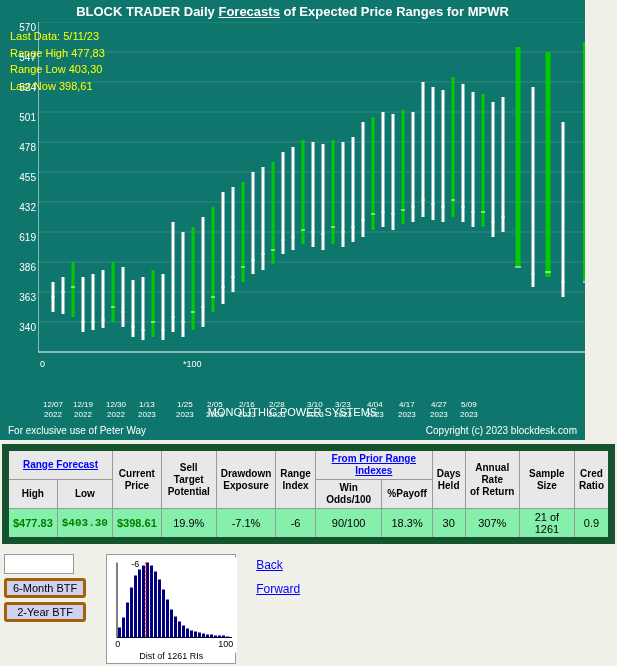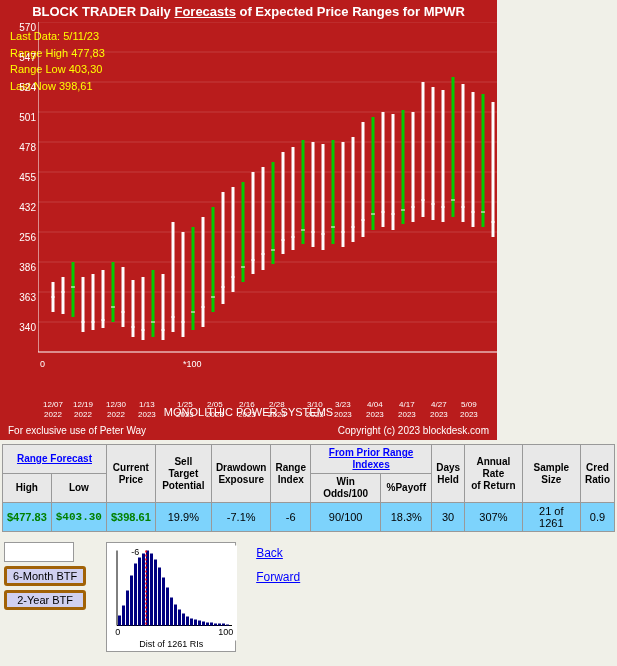--- a/index.html
+++ b/index.html
@@ -6,22 +6,22 @@
     body {
       background: #f0f0e8;
       font-family: Arial, sans-serif;
       width: 617px;
       min-height: 666px;
       font-size: 12px;
     }
 
     
     .chart-container {
-      background: #b91c1c;
-      width: 497px;
+      background: #0f766e;
+      width: 585px;
       height: 440px;
       position: relative;
       overflow: hidden;
     }
 
     .chart-title {
       color: white;
       font-size: 13px;
       text-align: center;
       padding: 4px 0 2px 0;
@@ -78,22 +78,22 @@
 
     
     .data-table-section {
       background: #f0f0e8;
       padding: 4px 2px;
     }
     table.forecast-table {
       border-collapse: collapse;
       width: 100%;
       font-size: 11px;
-      background: #7dd3fc;
-      border: 1px solid #14532d;
+      background: #86efac;
+      border: 7px solid #14532d;
     }
     table.forecast-table th, table.forecast-table td {
       border: 1px solid #999;
       padding: 2px 4px;
       text-align: center;
       vertical-align: middle;
     }
     table.forecast-table th {
       background: #e8e8e8;
       font-size: 10px;
@@ -207,21 +207,21 @@
   </div>
 
   <div class="chart-y-labels">
     <span class="y-label" style="top:0px">570</span>
     <span class="y-label" style="top:30px">547</span>
     <span class="y-label" style="top:60px">524</span>
     <span class="y-label" style="top:90px">501</span>
     <span class="y-label" style="top:120px">478</span>
     <span class="y-label" style="top:150px">455</span>
     <span class="y-label" style="top:180px">432</span>
-    <span class="y-label" style="top:210px">256</span>
+    <span class="y-label" style="top:210px">619</span>
     <span class="y-label" style="top:240px">386</span>
     <span class="y-label" style="top:270px">363</span>
     <span class="y-label" style="top:300px">340</span>
   </div>
 
   <svg style="position:absolute;left:38px;top:22px;width:570px;height:360px;" viewBox="0 0 570 360" preserveAspectRatio="none">
 
     <line x1="0" y1="0" x2="570" y2="0" stroke="rgba(255,255,255,0.3)" stroke-width="0.5"></line>
     <line x1="0" y1="30" x2="570" y2="30" stroke="rgba(255,255,255,0.3)" stroke-width="0.5"></line>
     <line x1="0" y1="60" x2="570" y2="60" stroke="rgba(255,255,255,0.3)" stroke-width="0.5"></line>

